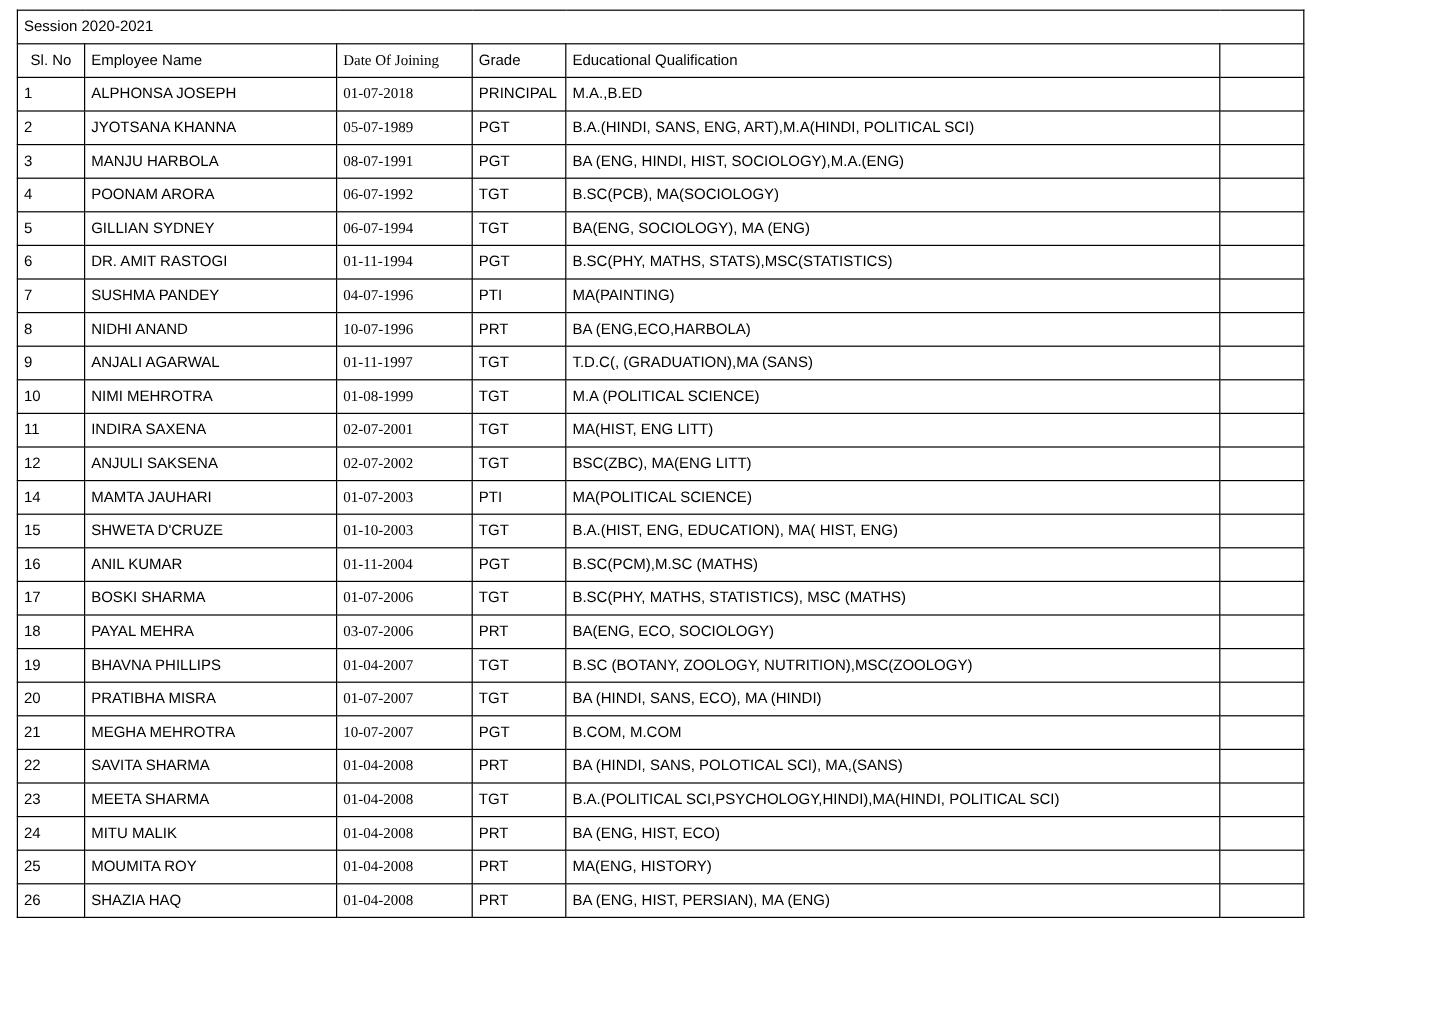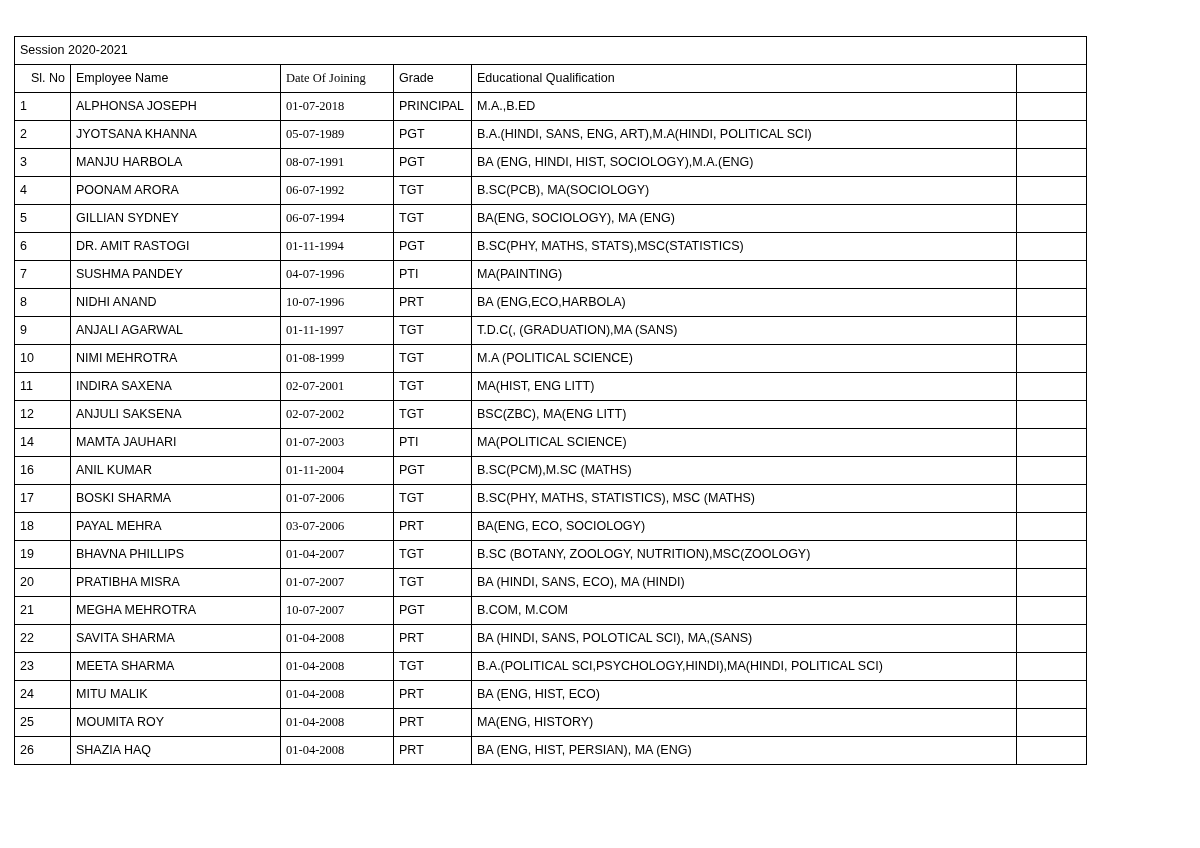--- a/index.html
+++ b/index.html
@@ -12,21 +12,20 @@
     height: 848px;
     font-family: "Liberation Sans", sans-serif;
     color: #000000;
     overflow: hidden;
   }
   .sheet {
     position: absolute;
     left: 14px;
     top: 8px;
     width: 1072px;
-    margin-top: 28px;
   }
   table.emp {
     border-collapse: collapse;
     table-layout: fixed;
     width: 1072px;
   }
   table.emp td, table.emp th {
     border: 1px solid #000000;
     padding: 0 5px;
     font-size: 12.5px;
@@ -55,21 +54,21 @@
     font-size: 12.5px;
     height: 26px;
   }
   .c-sl { width: 56px; text-align: center; }
   .c-name { width: 210px; }
   .c-doj { width: 113px; font-family: Liberation Serif, serif; }
   .c-grade { width: 78px; }
   .c-qual { width: 545px; }
   .c-blank { width: 70px; }
   td.c-sl { text-align: center; }
-  .head-row td.c-sl { text-align: right; padding-left: 5px; }
+  .head-row td.c-sl { text-align: center; padding-left: 5px; }
 </style>
 </head>
 <body>
 
 <div class="sheet">
   <table class="emp">
     <colgroup>
       <col class="c-sl">
       <col class="c-name">
       <col class="c-doj">
@@ -187,20 +186,28 @@
         </tr>
         <tr>
           <td class="c-sl">14</td>
           <td class="c-name">MAMTA JAUHARI</td>
           <td class="c-doj">01-07-2003</td>
           <td class="c-grade">PTI</td>
           <td class="c-qual">MA(POLITICAL SCIENCE)</td>
           <td class="c-blank"></td>
         </tr>
         <tr>
+          <td class="c-sl">15</td>
+          <td class="c-name">SHWETA D'CRUZE</td>
+          <td class="c-doj">01-10-2003</td>
+          <td class="c-grade">TGT</td>
+          <td class="c-qual">B.A.(HIST, ENG, EDUCATION), MA( HIST, ENG)</td>
+          <td class="c-blank"></td>
+        </tr>
+        <tr>
           <td class="c-sl">16</td>
           <td class="c-name">ANIL KUMAR</td>
           <td class="c-doj">01-11-2004</td>
           <td class="c-grade">PGT</td>
           <td class="c-qual">B.SC(PCM),M.SC (MATHS)</td>
           <td class="c-blank"></td>
         </tr>
         <tr>
           <td class="c-sl">17</td>
           <td class="c-name">BOSKI SHARMA</td>

